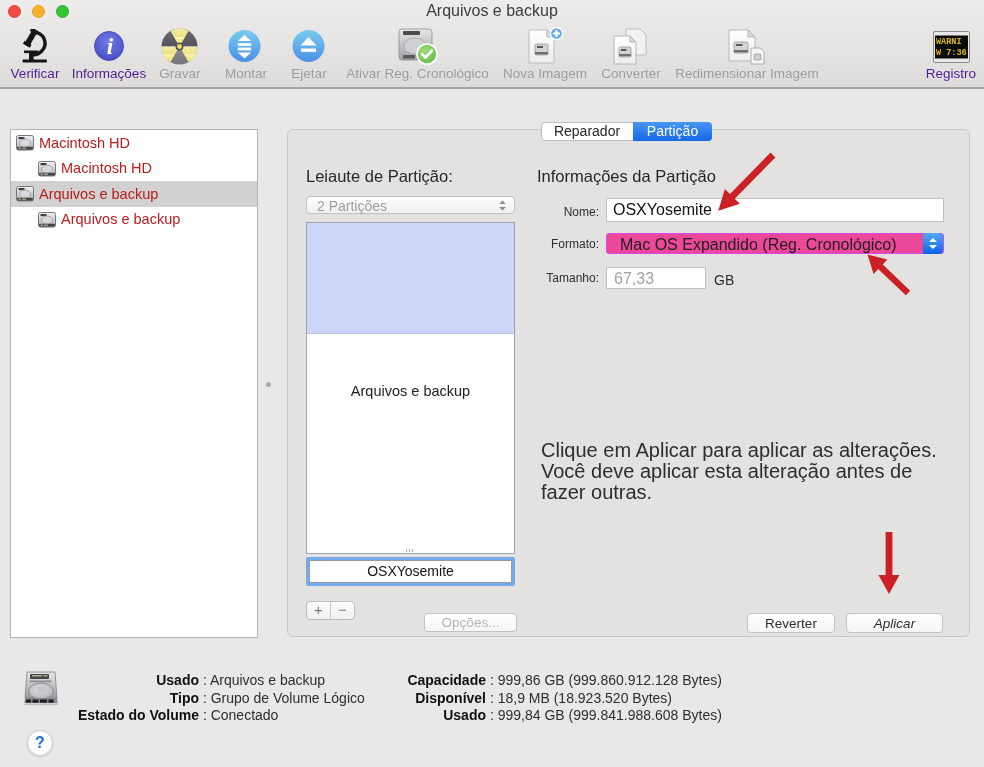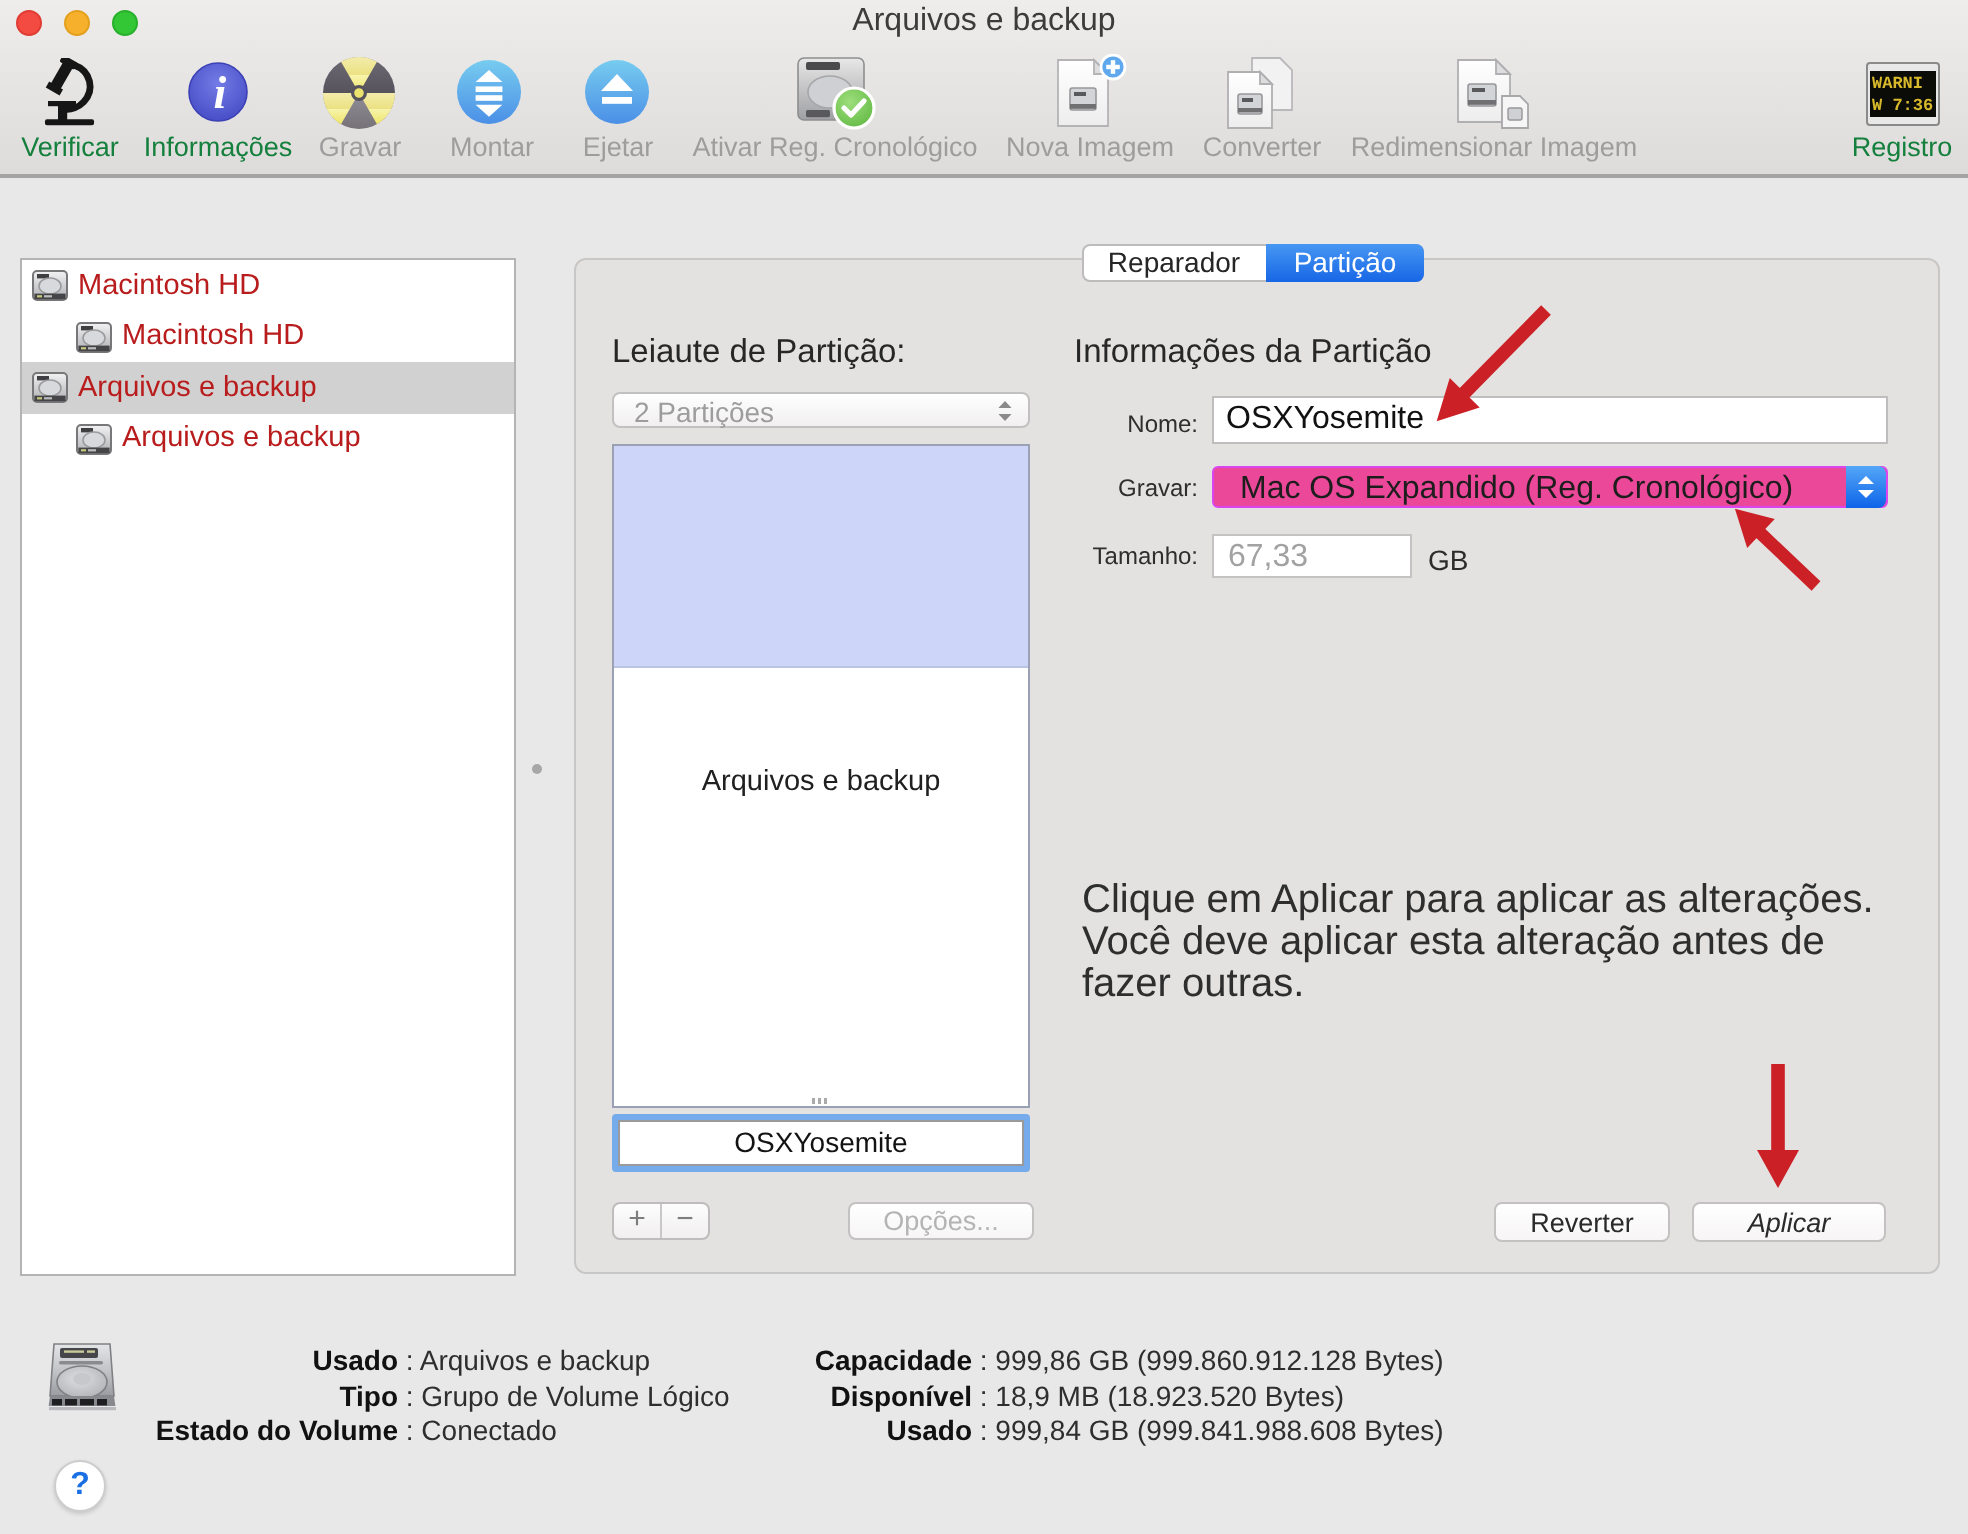--- a/index.html
+++ b/index.html
@@ -1,25 +1,25 @@
 <!DOCTYPE html>
 <html><head>
 <meta charset="utf-8">
 <style>
 html,body{margin:0;padding:0;}
 body{width:984px;height:767px;position:relative;overflow:hidden;
   font-family:"Liberation Sans",sans-serif;background:#e9e8e8;}
 .abs{position:absolute;}
-.tlabel{position:absolute;top:66px;height:14px;font-size:13.5px;text-align:center;color:#15803d;white-space:nowrap;}
+.tlabel{position:absolute;top:66px;height:14px;font-size:13.5px;text-align:center;color:#4c1d95;white-space:nowrap;}
 .tlabel.dis{color:#9e9d9d;}
 .srow{position:absolute;left:0;width:100%;height:25.5px;}
 .srow .txt{position:absolute;top:4.5px;font-size:14.5px;color:#b91c1c;white-space:nowrap;}
 .flabel{position:absolute;width:99px;text-align:right;font-size:12px;color:#2e2e2e;}
 .btn{position:absolute;background:linear-gradient(#ffffff,#f7f5f5);border:1px solid #c3c1c1;border-radius:4px;
-  font-size:13.5px;color:#2b2b2b;text-align:center;box-sizing:border-box;}
+  font-size:13.5px;color:#2b2b2b;text-align:center;box-sizing:border-box;margin-top:12px;}
 .irow{position:absolute;height:17px;font-size:14px;color:#2e2e2e;white-space:nowrap;}
 .irow b{color:#111;}
 </style>
 </head>
 <body>
 
 <div class="abs" style="left:0;top:0;width:984px;height:87px;background:linear-gradient(#efedec,#dedcdb);border-bottom:2px solid #a5a4a3;box-sizing:content-box;"></div>
 <div class="abs" style="left:0;top:2px;width:984px;text-align:center;font-size:16px;color:#3c3c3c;">Arquivos e backup</div>
 <div class="abs" style="left:8px;top:5px;width:13px;height:13px;border-radius:50%;background:#f34a42;border:1px solid #e03c34;box-sizing:border-box;"></div>
 <div class="abs" style="left:32px;top:5px;width:13px;height:13px;border-radius:50%;background:#f6b02c;border:1px solid #e3a01d;box-sizing:border-box;"></div>
@@ -267,21 +267,21 @@
   <div style="position:absolute;left:24px;top:0;width:23px;height:17px;text-align:center;font-size:15px;color:#7e7d7d;line-height:15px;">−</div>
 </div>
 
 <div class="btn" style="left:424px;top:601px;width:93px;height:19px;line-height:18px;color:#b5b4b4;">Opções...</div>
 
 <div class="flabel" style="left:500px;top:205px;">Nome:</div>
 <div class="abs" style="left:606px;top:198px;width:338px;height:24px;background:#ffffff;border:1px solid #bfbdbd;box-sizing:border-box;">
   <span style="position:absolute;left:6px;top:2px;font-size:16px;color:#111;">OSXYosemite</span>
 </div>
 
-<div class="flabel" style="left:500px;top:237px;">Gravar:</div>
+<div class="flabel" style="left:500px;top:237px;">Formato:</div>
 <div class="abs" style="left:606px;top:233px;width:338px;height:21px;background:#ec4899;border:1px solid #d946ef;border-radius:3px;box-sizing:border-box;">
   <span style="position:absolute;left:13px;top:2px;font-size:16px;color:#1d1d1d;white-space:nowrap;">Mac OS Expandido (Reg. Cronológico)</span>
 </div>
 <div class="abs" style="left:923px;top:233px;width:20px;height:21px;border-radius:0 4px 4px 0;background:linear-gradient(#55a7f7,#0d64e8);">
   <svg style="position:absolute;left:5px;top:4px;" width="10" height="13" viewBox="0 0 10 13">
     <path d="M1 5 L5 1 L9 5 Z" fill="#ffffff"></path>
     <path d="M1 8 L5 12 L9 8 Z" fill="#ffffff"></path>
   </svg>
 </div>
 

